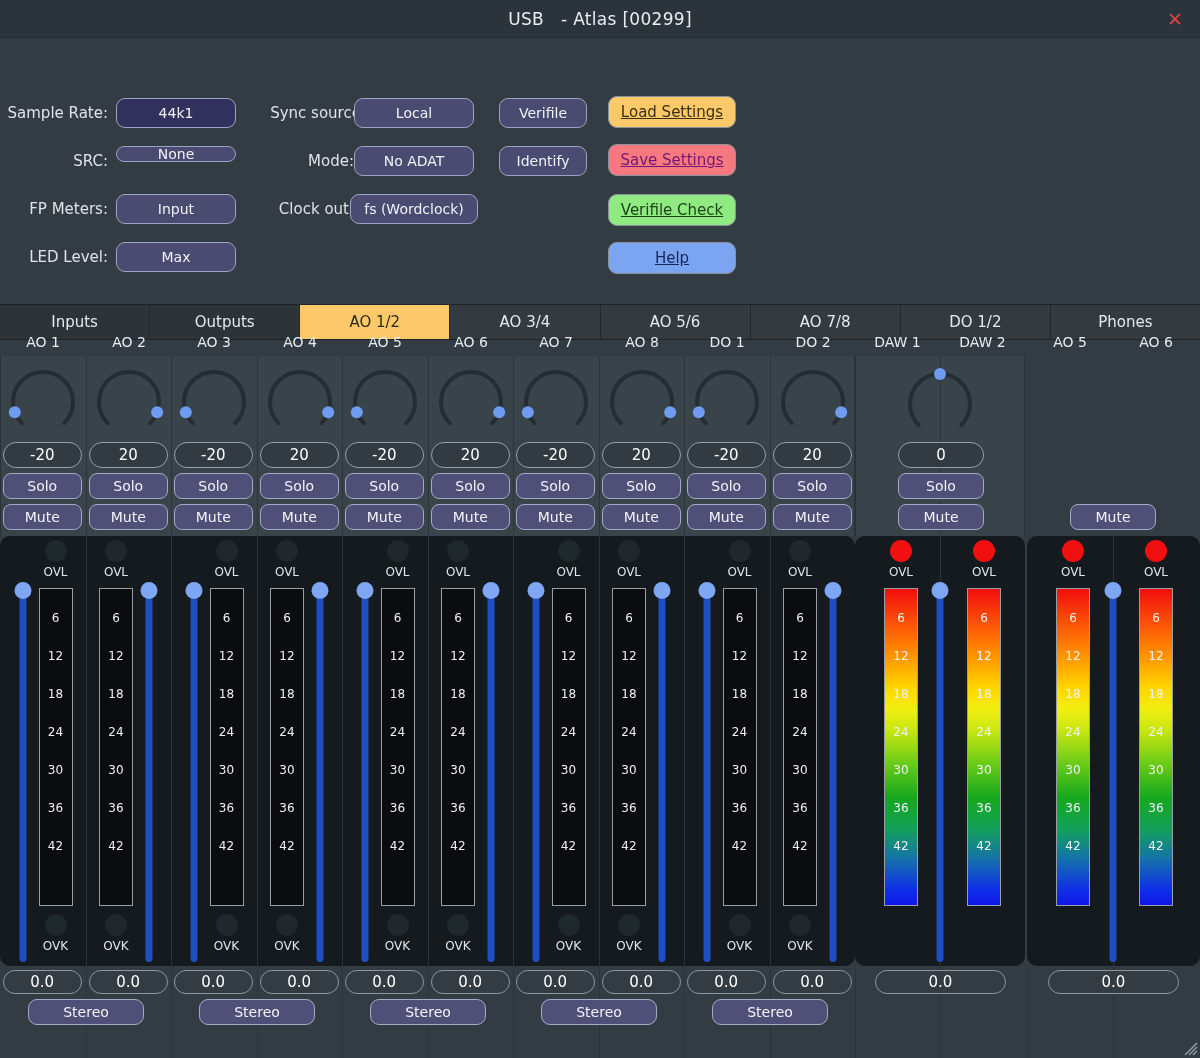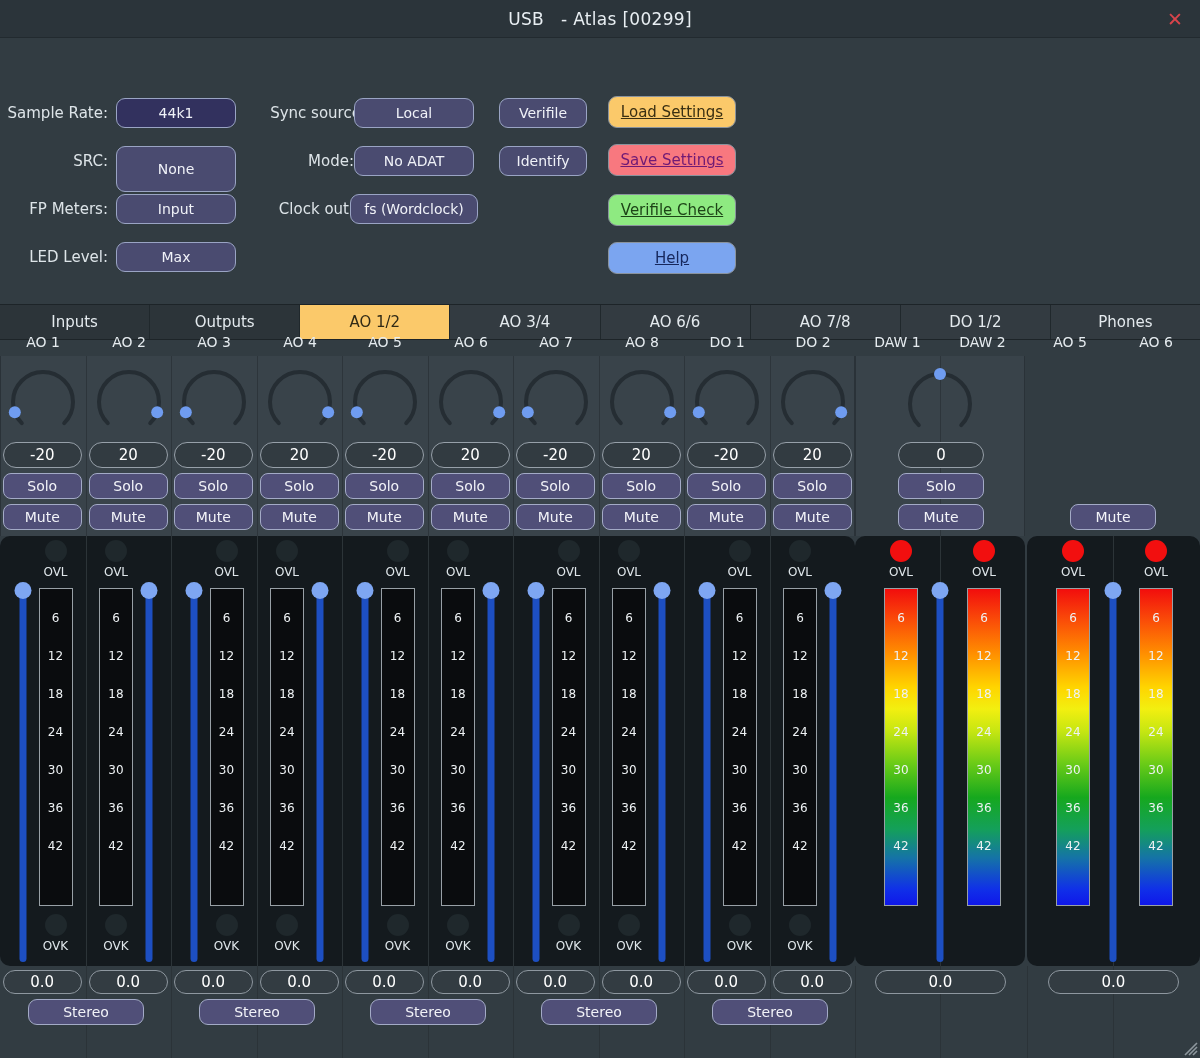--- a/index.html
+++ b/index.html
@@ -204,21 +204,21 @@
 
   <div class="titlebar">
     <div class="titlebar-text">USB   - Atlas [00299]</div>
     <div class="close-x">✕</div>
   </div>
 
   <div class="settings" id="settings">
       <div class="lbl" style="left: 0px; top: 66px; width: 108px; height: 18px; right: auto;">Sample Rate:</div>
       <div class="btn dark" style="left: 116px; top: 60px; width: 120px; height: 30px;">44k1</div>
       <div class="lbl" style="left: 0px; top: 114px; width: 108px; height: 18px; right: auto;">SRC:</div>
-      <div class="btn plain" style="left: 116px; top: 108px; width: 120px; height: 46px;">None</div>
+      <div class="btn plain" style="left: 116px; top: 108px; width: 120px; height: 16px;">None</div>
       <div class="lbl" style="left: 0px; top: 162px; width: 108px; height: 18px; right: auto;">FP Meters:</div>
       <div class="btn plain" style="left: 116px; top: 156px; width: 120px; height: 30px;">Input</div>
       <div class="lbl" style="left: 0px; top: 210px; width: 108px; height: 18px; right: auto;">LED Level:</div>
       <div class="btn plain" style="left: 116px; top: 204px; width: 120px; height: 30px;">Max</div>
       <div class="lbl" style="left: 256px; top: 66px; width: 110px; height: 18px;">Sync source:</div>
       <div class="btn plain" style="left: 354px; top: 60px; width: 120px; height: 30px;">Local</div>
       <div class="lbl" style="left: 244px; top: 114px; width: 110px; height: 18px;">Mode:</div>
       <div class="btn plain" style="left: 354px; top: 108px; width: 120px; height: 30px;">No ADAT</div>
       <div class="lbl" style="left: 244px; top: 162px; width: 110px; height: 18px;">Clock out:</div>
       <div class="btn plain" style="left: 350px; top: 156px; width: 128px; height: 30px;">fs (Wordclock)</div>
@@ -228,21 +228,21 @@
       <div class="btn action" style="left: 608px; top: 106px; width: 128px; height: 32px; background: rgb(248, 120, 127); color: #701a75;">Save Settings</div>
       <div class="btn action" style="left: 608px; top: 156px; width: 128px; height: 32px; background: rgb(142, 234, 129); color: rgb(29, 68, 23);">Verifile Check</div>
       <div class="btn action" style="left: 608px; top: 204px; width: 128px; height: 32px; background: rgb(123, 165, 240); color: rgb(22, 39, 92);">Help</div>
     </div>
 
   <div class="tabbar" id="tabbar">
       <div class="tab">Inputs</div>
       <div class="tab">Outputs</div>
       <div class="tab active">AO 1/2</div>
       <div class="tab">AO 3/4</div>
-      <div class="tab">AO 6/6</div>
+      <div class="tab">AO 5/6</div>
       <div class="tab">AO 7/8</div>
       <div class="tab">DO 1/2</div>
       <div class="tab">Phones</div>
     </div>
 
   <div class="namerow" id="namerow">
       <div class="cname" style="left: 0px; top: 0px; width: 86px; height: 24px;">AO 1</div>
       <div class="cname" style="left: 86px; top: 0px; width: 86px; height: 24px;">AO 2</div>
       <div class="cname" style="left: 171px; top: 0px; width: 86px; height: 24px;">AO 3</div>
       <div class="cname" style="left: 257px; top: 0px; width: 86px; height: 24px;">AO 4</div>

